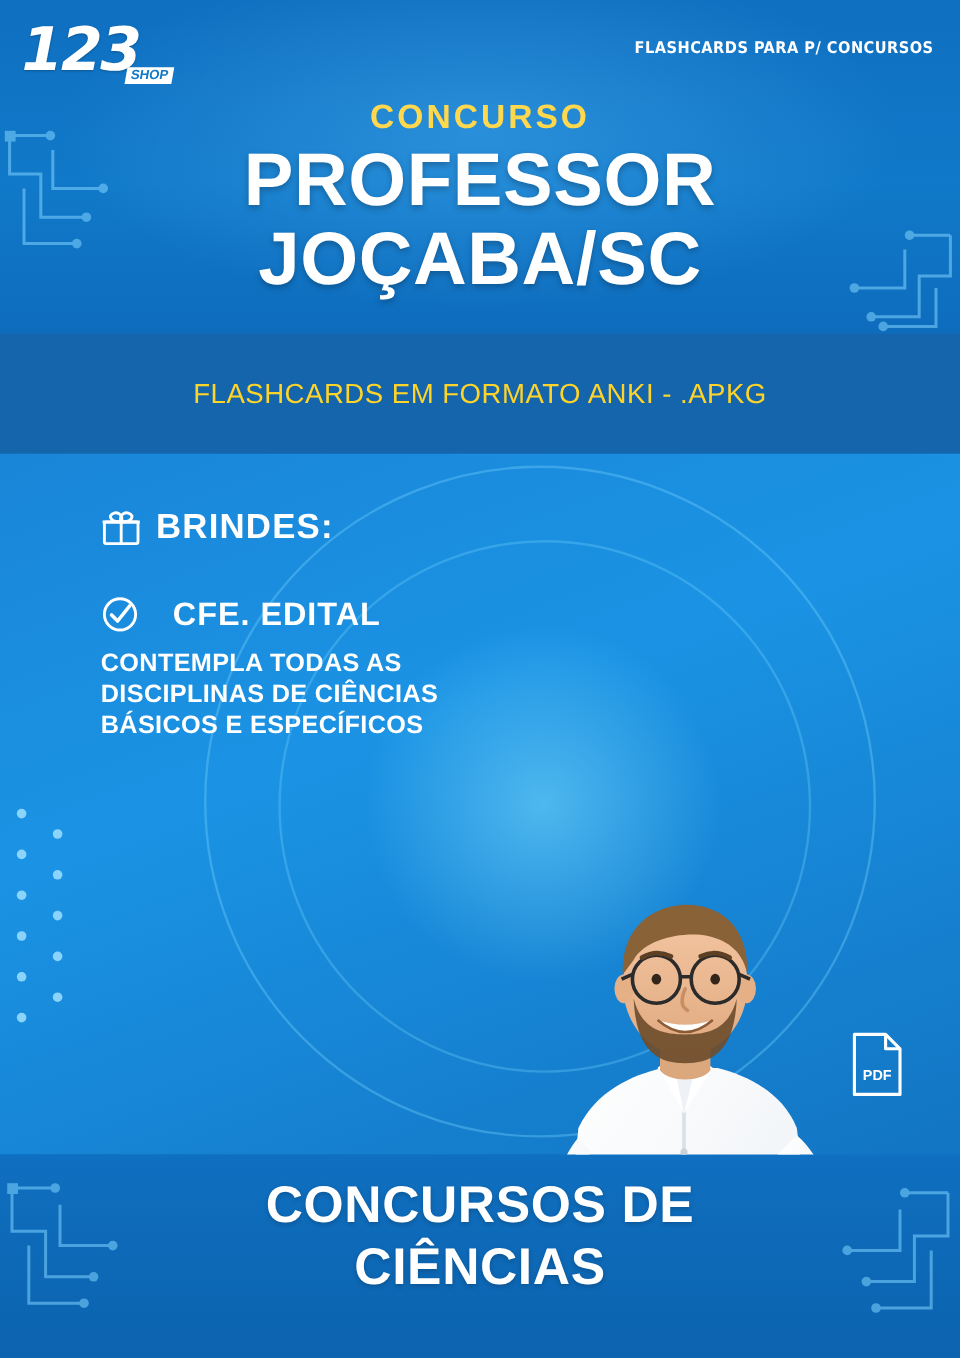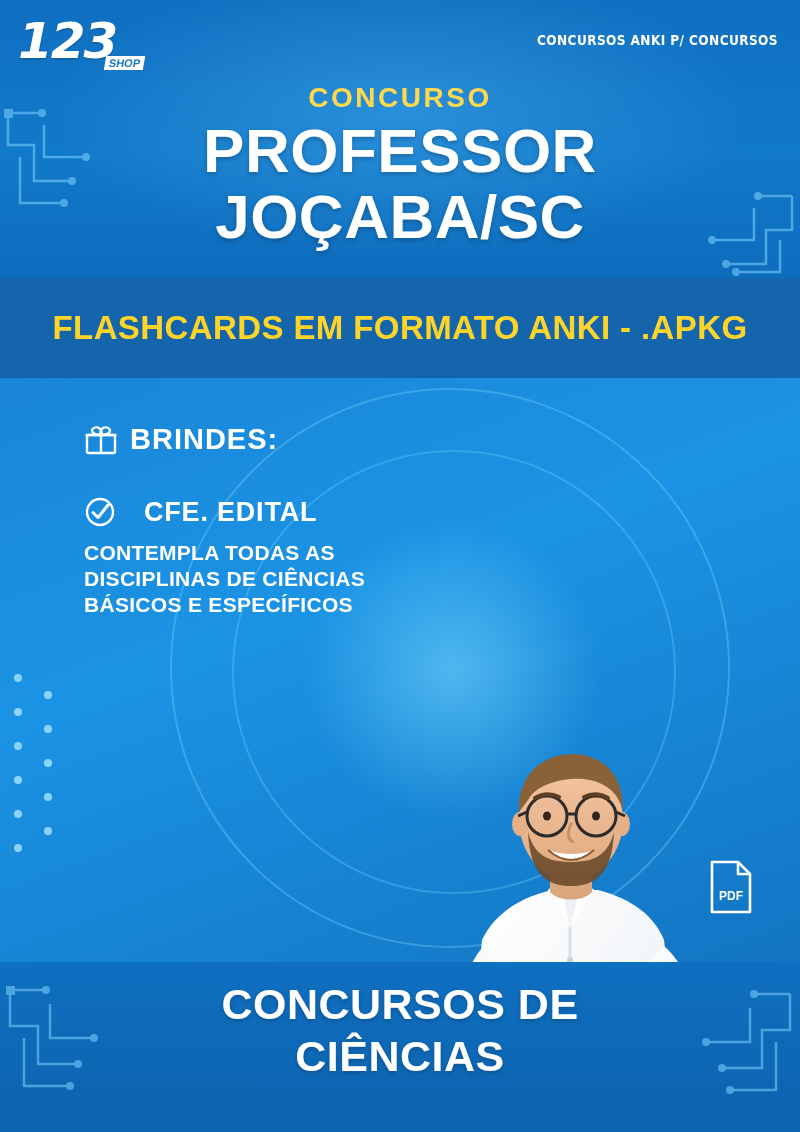--- a/index.html
+++ b/index.html
@@ -100,22 +100,22 @@
     top: 278px; left: 0;
     width: 800px; height: 100px;
     background: #1565ad;
     display: flex;
     align-items: center;
     justify-content: center;
     z-index: 5;
   }
   .band-sub span {
     color: #ffd429;
-    font-size: 33px;
-    font-weight: bold;
+    font-size: 23px;
+    font-weight: normal;
     letter-spacing: 0.4px;
     text-align: center;
   }
 
   
   .band-body {
     position: absolute;
     top: 378px; left: 0;
     width: 800px; height: 584px;
     background: linear-gradient(160deg, #1a86d8 0%, #1b93e4 40%, #1275c3 100%);
@@ -288,21 +288,21 @@
         <circle cx="56" cy="96" r="4"></circle>
           <circle cx="32" cy="64" r="4"></circle>
       </g>
     </svg>
 
     <div class="logo">
       <div class="logo-123">123</div>
       <div class="logo-shop">SHOP</div>
     </div>
 
-    <div class="top-right-label">CONCURSOS ANKI P/ CONCURSOS</div>
+    <div class="top-right-label">FLASHCARDS PARA P/ CONCURSOS</div>
 
     <div class="kicker">CONCURSO</div>
     <div class="title-main">
       <div>PROFESSOR</div>
       <div>JOÇABA/SC</div>
     </div>
   </div>
 
   <div class="band-sub">
     <span>FLASHCARDS EM FORMATO ANKI - .APKG</span>

